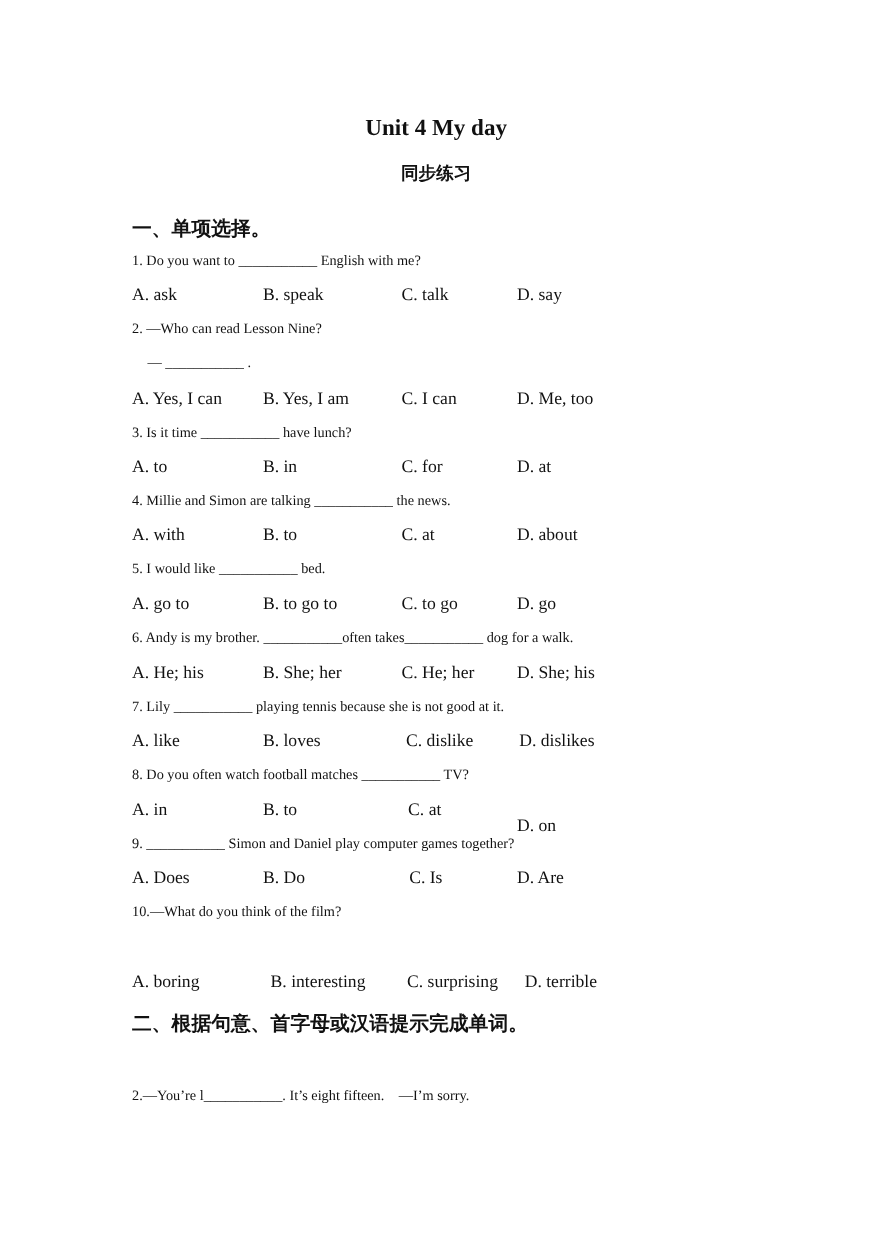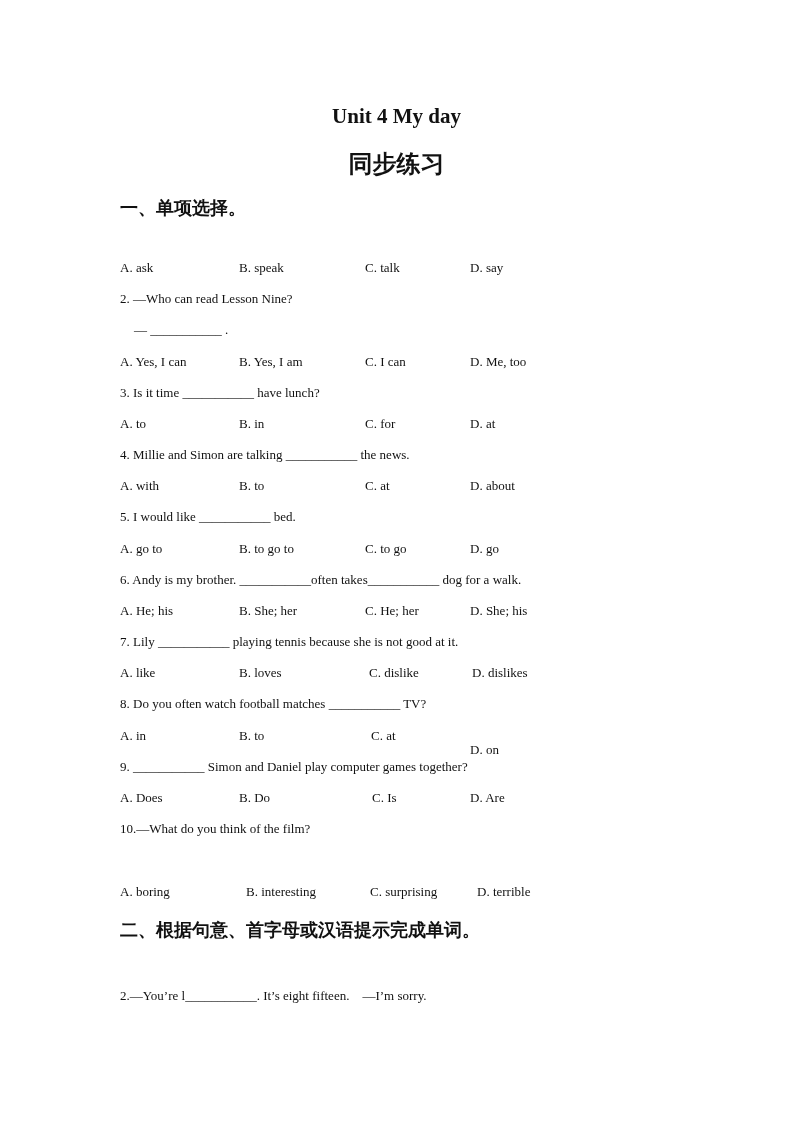--- a/index.html
+++ b/index.html
@@ -1,35 +1,36 @@
 <!DOCTYPE html>
 <html><head>
 <meta charset="utf-8">
 <style>
   html, body { margin: 0; padding: 0; background: #ffffff; }
   body { width: 793px; height: 1122px; position: relative; overflow: hidden;
          font-family: "Liberation Serif", "DejaVu Serif", serif; color: #111; }
   .page { position: absolute; left: 0; top: 0; width: 793px; height: 1122px; background: #fff; }
   .title { position: absolute; left: 0; width: 793px; text-align: center; font-weight: bold; }
   .t1 { top: 104px; font-size: 21px; }
-  .t2 { top: 148px; font-size: 24px; font-family: "DejaVu Sans", sans-serif; }
+  .t2 { top: 148px; font-size: 16px; font-family: "DejaVu Sans", sans-serif; }
   .section { position: absolute; left: 120px; font-size: 18px; font-weight: bold;
              font-family: "DejaVu Sans", sans-serif; white-space: nowrap; }
   .line { position: absolute; left: 120px; font-size: 13px; white-space: nowrap; }
-  .opt { position: absolute; font-size: 13px; white-space: nowrap; }
+  .opt { position: absolute; font-size: 16px; white-space: nowrap; }
 </style>
 </head>
 <body>
 
 <div class="page">
   <div class="title t1">Unit 4 My day</div>
   <div class="title t2">同步练习</div>
 
   <div class="section" style="top:196px">一、单项选择。</div>
 
+  <div class="line" style="top:229px">1. Do you want to ___________ English with me?</div>
   <div class="opt" style="top:260px;left:120px">A. ask</div>
   <div class="opt" style="top:260px;left:239px">B. speak</div>
   <div class="opt" style="top:260px;left:365px">C. talk</div>
   <div class="opt" style="top:260px;left:470px">D. say</div>
 
   <div class="line" style="top:291px">2. —Who can read Lesson Nine?</div>
   <div class="line" style="top:322px;left:134px">— ___________ .</div>
   <div class="opt" style="top:354px;left:120px">A. Yes, I can</div>
   <div class="opt" style="top:354px;left:239px">B. Yes, I am</div>
   <div class="opt" style="top:354px;left:365px">C. I can</div>

